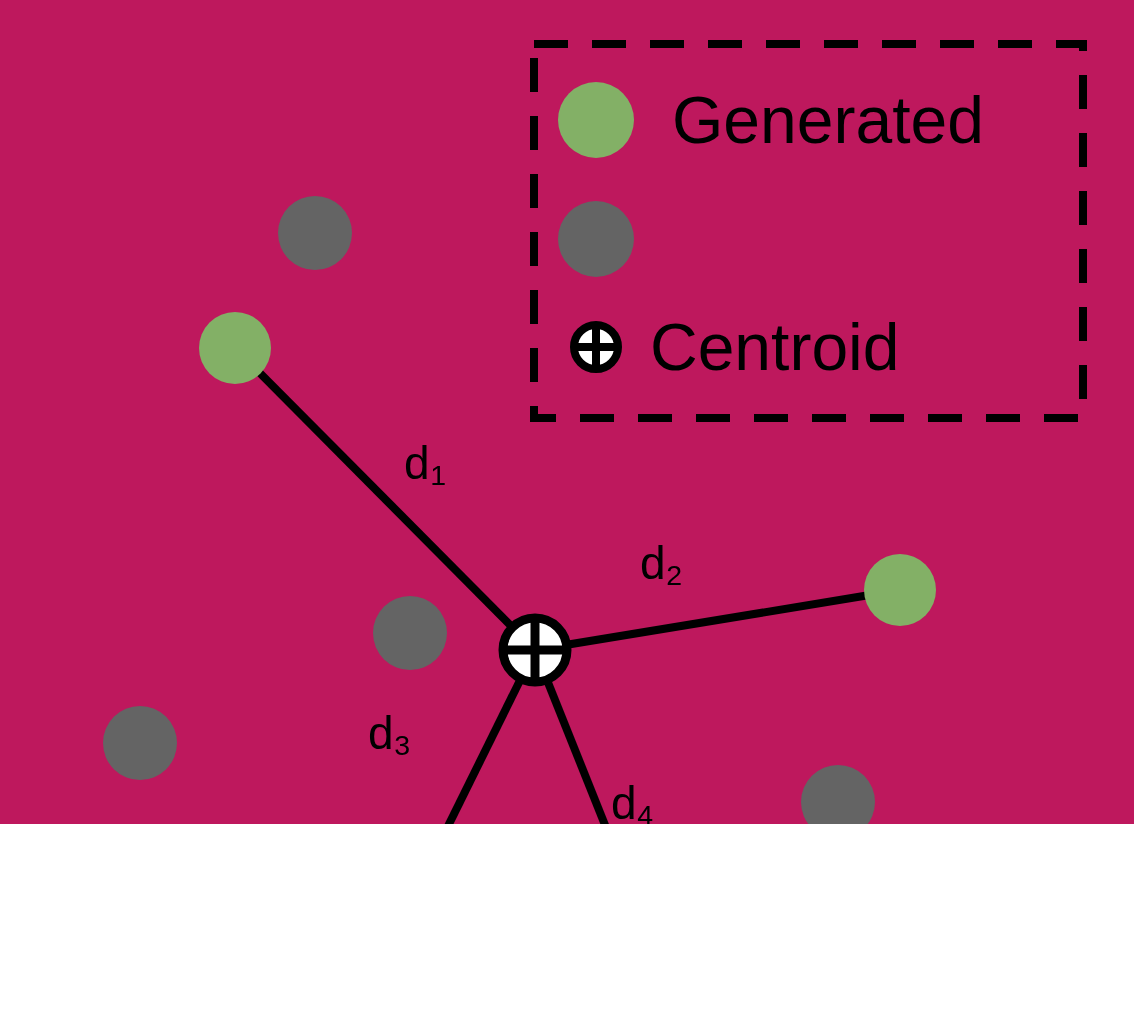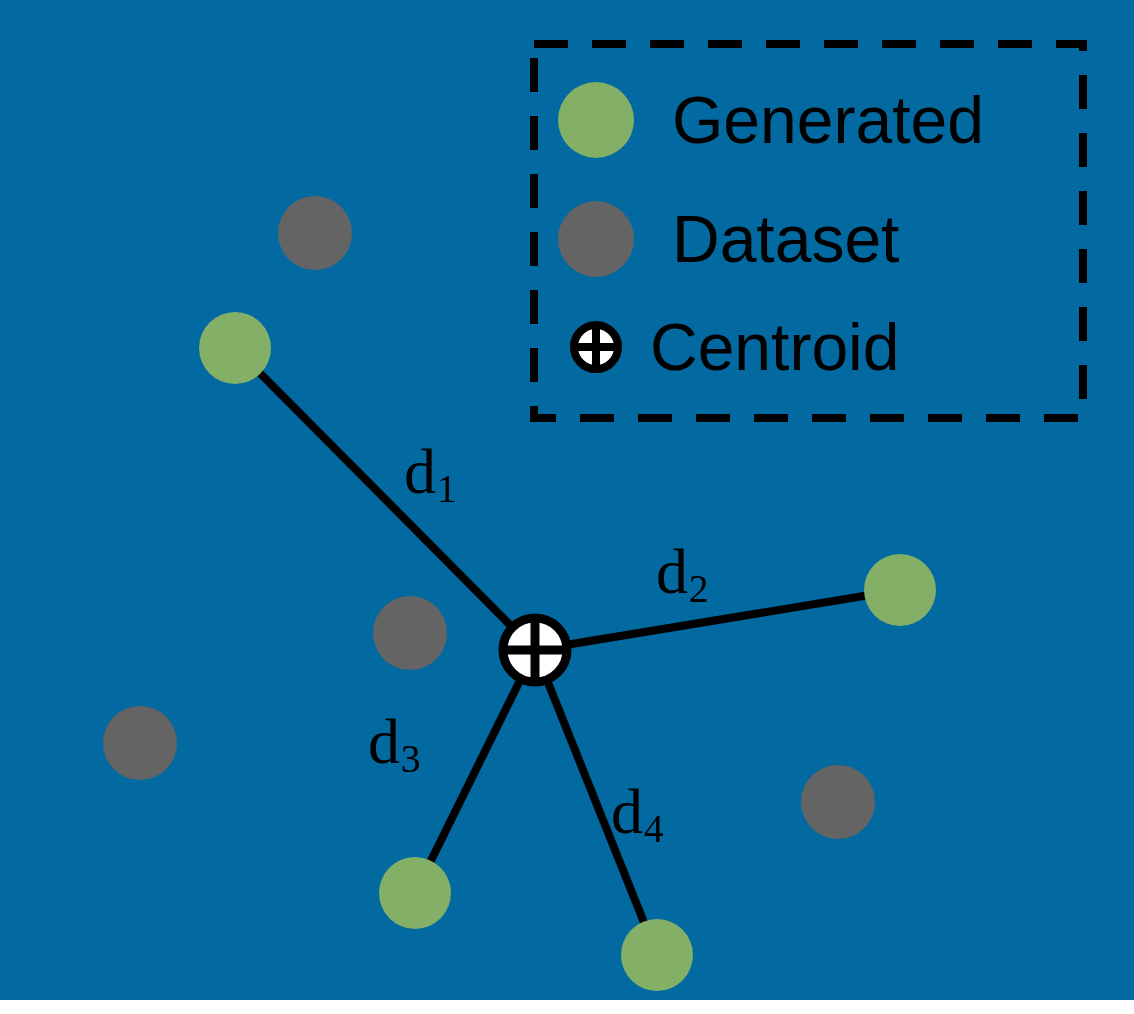--- a/index.html
+++ b/index.html
@@ -8,37 +8,37 @@
     padding: 0;
     background: #ffffff;
   }
   body {
     font-family: "Liberation Sans", sans-serif;
     -webkit-font-smoothing: antialiased;
   }
   #figure-root {
     position: relative;
     width: 1134px;
-    height: 1000px;
-    background: #0369a1;
+    height: 824px;
+    background: #be185d;
     overflow: hidden;
   }
   #scene-svg {
     position: absolute;
     left: 0;
     top: 0;
     width: 1134px;
     height: 1014px;
     display: block;
   }
   .dist-label {
     position: absolute;
     color: #000000;
-    font-family: Liberation Serif, serif;
-    font-size: 64px;
+    font-family: Liberation Sans, sans-serif;
+    font-size: 46px;
     line-height: 1;
     white-space: nowrap;
     user-select: none;
   }
   .dist-label .sub {
     font-size: 0.62em;
     vertical-align: baseline;
     position: relative;
     top: 0.22em;
     margin-left: 0.02em;
@@ -96,28 +96,27 @@
       <circle cx="596" cy="239" r="38" fill="#646464"></circle>
       <g>
         <circle cx="596" cy="347" r="22" fill="#ffffff" stroke="#000000" stroke-width="8"></circle>
         <line x1="574" y1="347" x2="618" y2="347" stroke="#000000" stroke-width="8"></line>
         <line x1="596" y1="325" x2="596" y2="369" stroke="#000000" stroke-width="8"></line>
       </g>
     </g>
   </svg>
 
   <div class="legend-label" style="left:672px; top:120px; transform:translateY(-50%);">Generated</div>
-  <div class="legend-label" style="left:672px; top:239px; transform:translateY(-50%);">Dataset</div>
   <div class="legend-label" style="left:650px; top:347px; transform:translateY(-50%);text-align:right;">Centroid</div>
 
   <div class="dist-label" style="left:404px; top:440px;">
     <span>d</span><span class="sub">1</span>
   </div>
 
-  <div class="dist-label" style="left:656px; top:540px;">
+  <div class="dist-label" style="left:640px; top:540px;">
     <span>d</span><span class="sub">2</span>
   </div>
 
   <div class="dist-label" style="left:368px; top:710px;">
     <span>d</span><span class="sub">3</span>
   </div>
 
   <div class="dist-label" style="left:611px; top:780px;">
     <span>d</span><span class="sub">4</span>
   </div>

